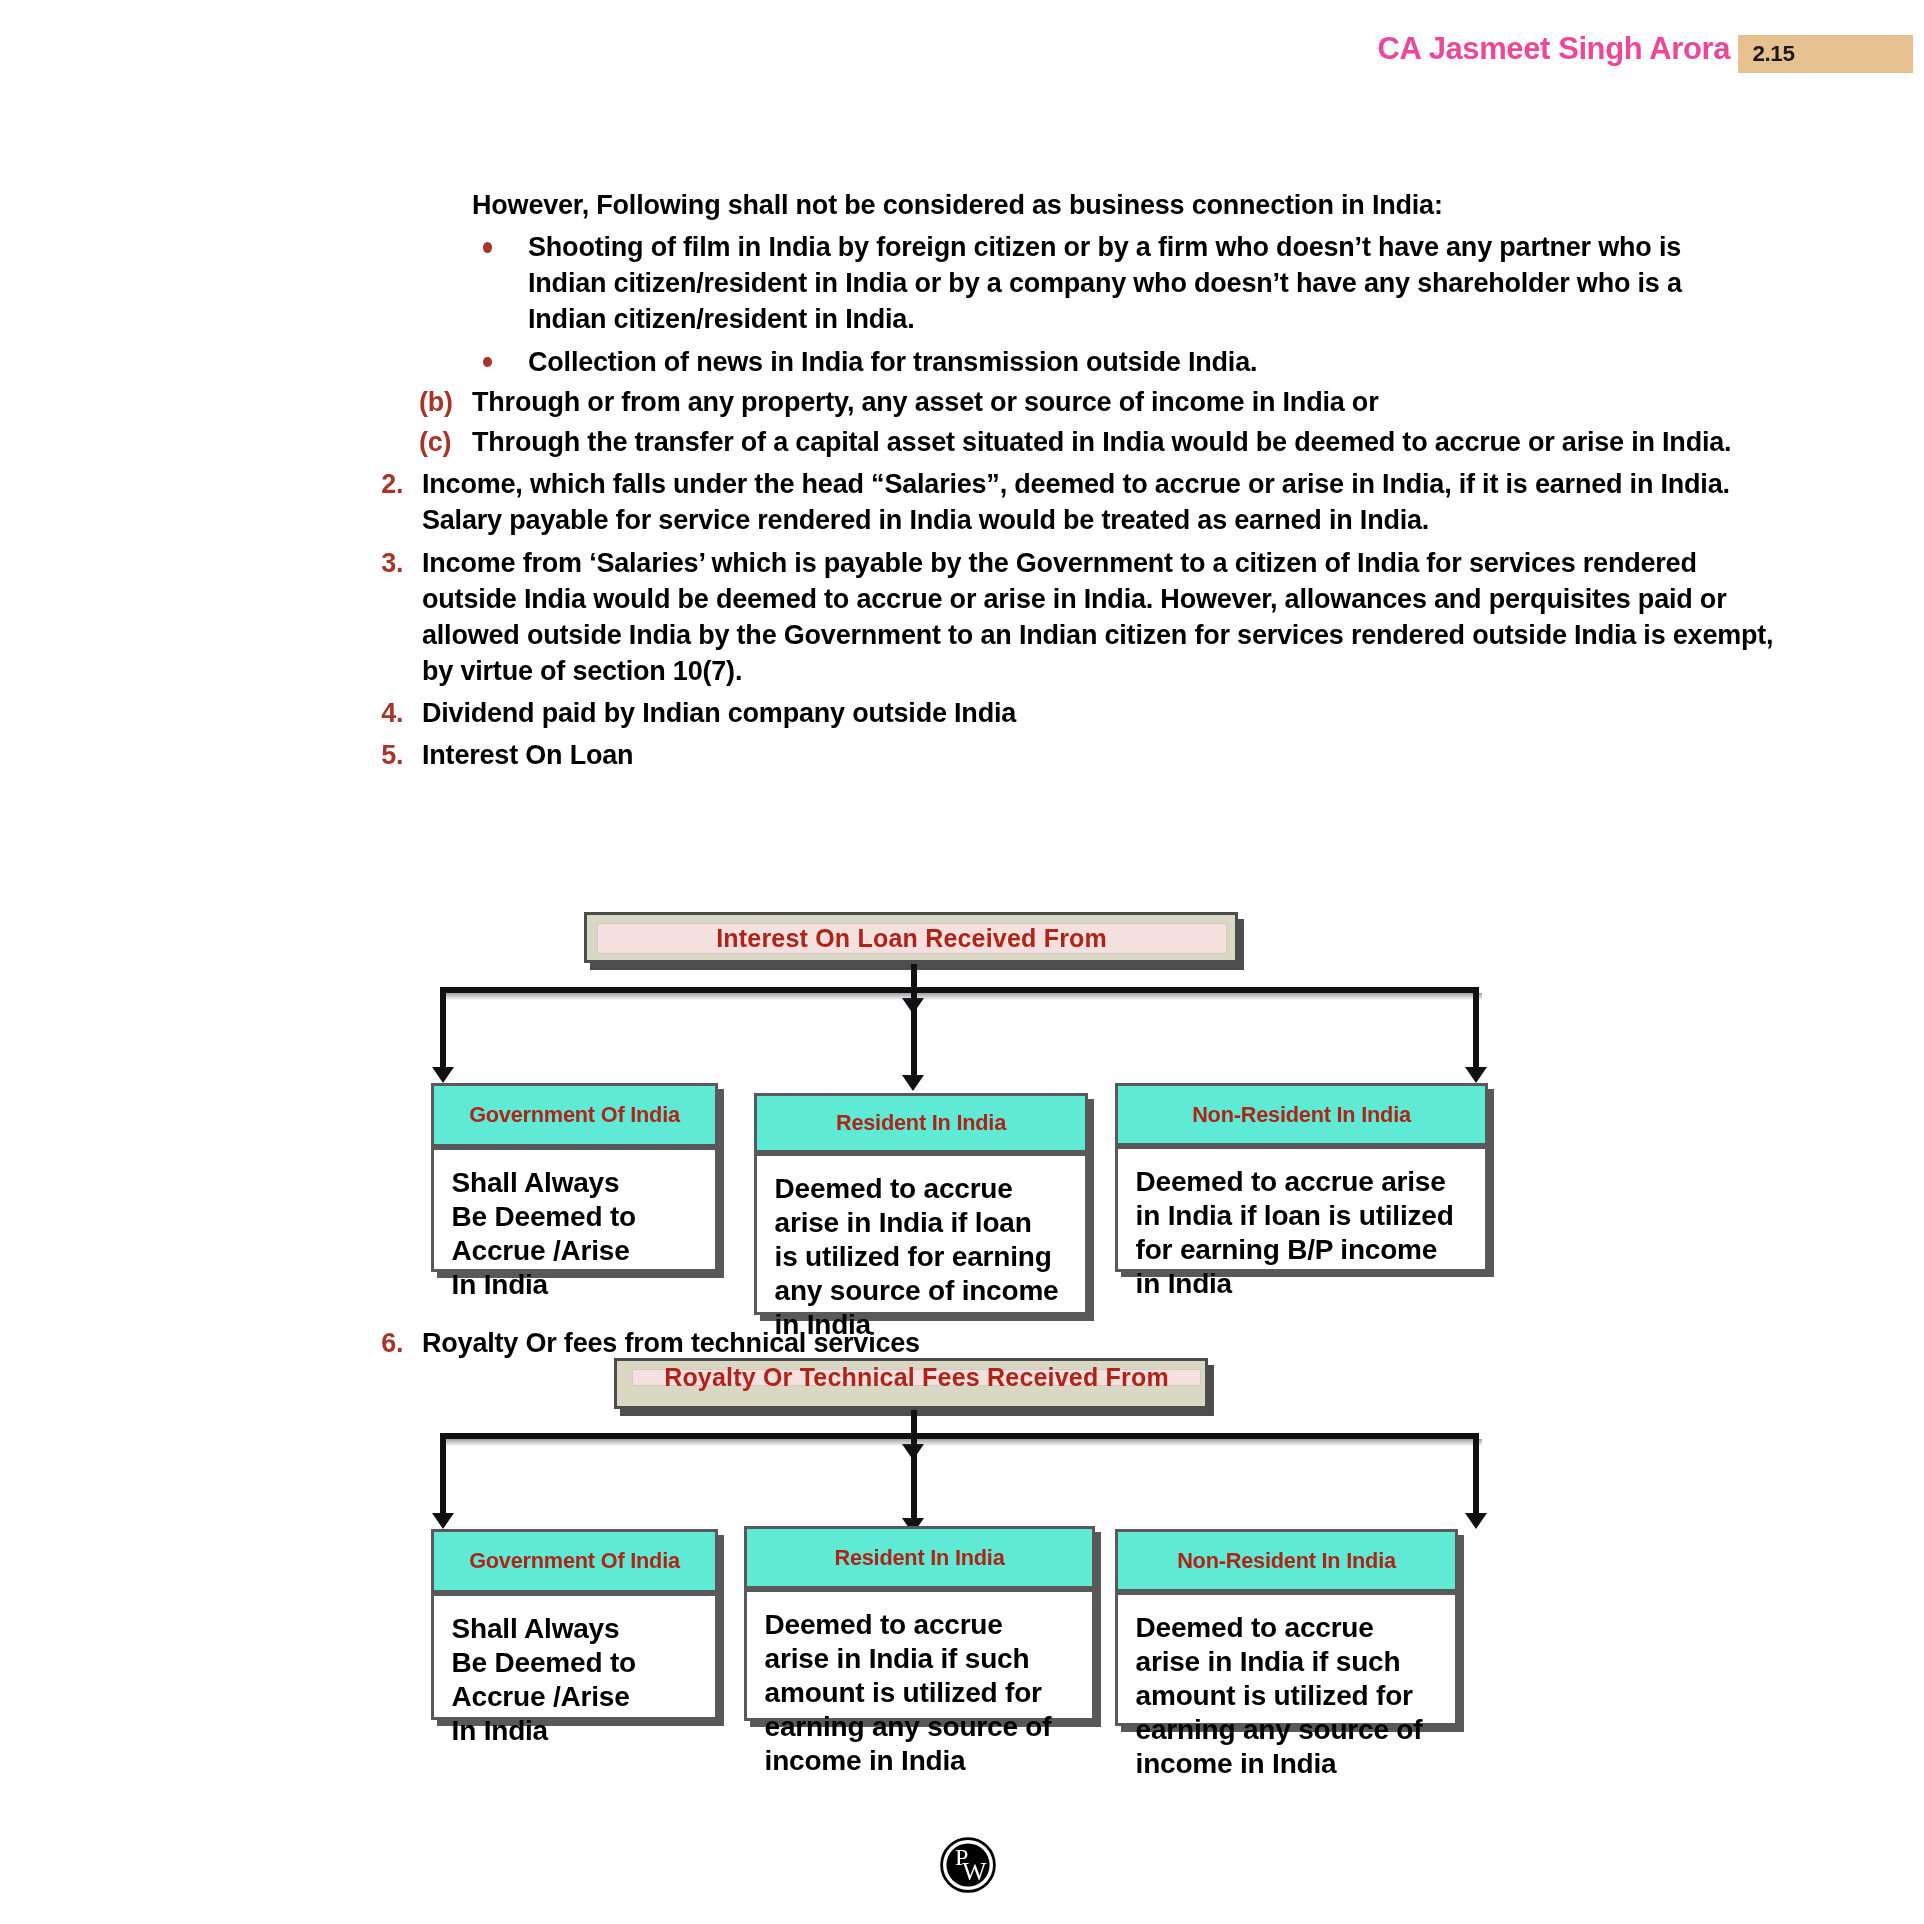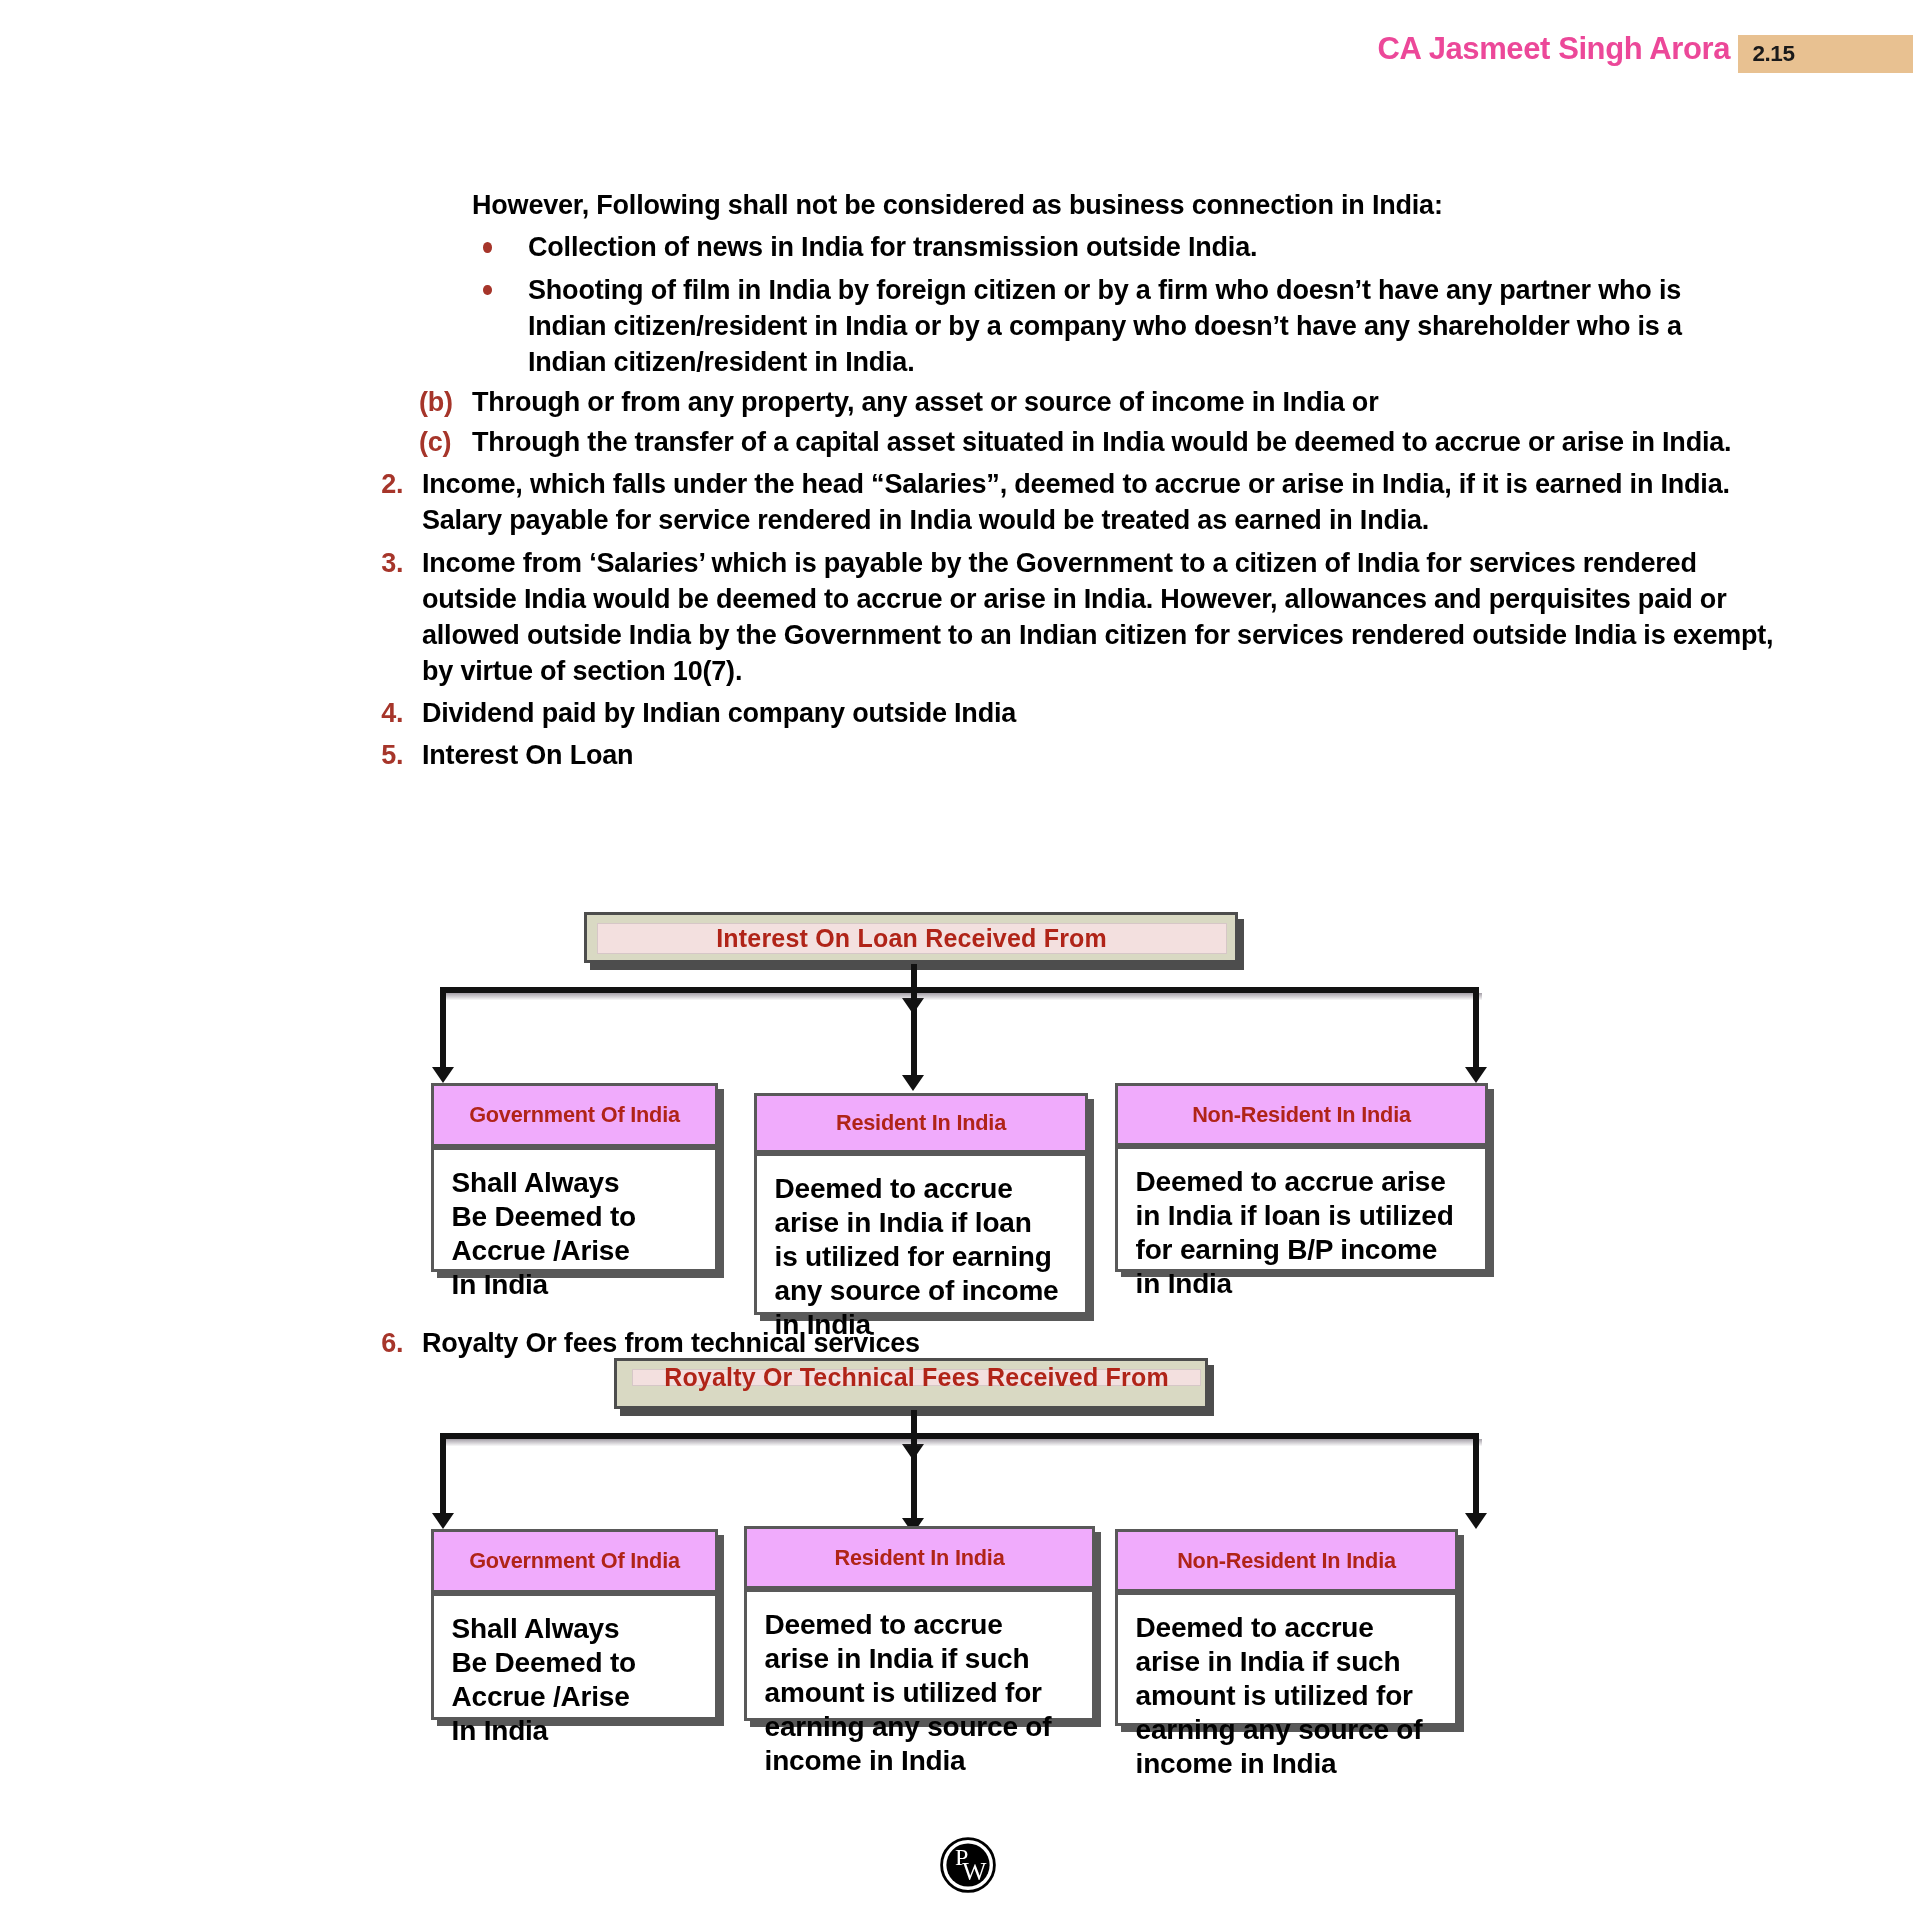--- a/index.html
+++ b/index.html
@@ -183,21 +183,21 @@
     position: absolute;
     left: 5.6px; top: 5.6px;
     width: 100%; height: 100%;
     background: #595959;
   }
   .node-head {
     position: absolute;
     left: 0; top: 0;
     width: 100%;
     box-sizing: border-box;
-    background: #f0abfc;
+    background: #5eead4;
     border: 3.2px solid #595959;
     display: flex;
     align-items: center;
     justify-content: center;
   }
   .node-head-text {
     font-size: 21.7px;
     font-weight: bold;
     color: #b02418;
     white-space: nowrap;
@@ -239,25 +239,25 @@
     <div id="header-page-num">2.15</div>
   </div>
 </div>
 
 <div id="content">
 
   <div class="para lead">However, Following shall not be considered as business connection in India:</div>
 
   <div class="para bullet-row">
     <span class="bullet-dot"></span>
-    <span>Collection of news in India for transmission outside India.</span>
+    <span>Shooting of film in India by foreign citizen or by a firm who doesn’t have any partner who is Indian citizen/resident in India or by a company who doesn’t have any shareholder who is a Indian citizen/resident in India.</span>
   </div>
   <div class="para bullet-row">
     <span class="bullet-dot"></span>
-    <span>Shooting of film in India by foreign citizen or by a firm who doesn’t have any partner who is Indian citizen/resident in India or by a company who doesn’t have any shareholder who is a Indian citizen/resident in India.</span>
+    <span>Collection of news in India for transmission outside India.</span>
   </div>
 
   <div class="para alpha-row">
     <span class="alpha-mark">(b)</span>
     <span>Through or from any property, any asset or source of income in India or</span>
   </div>
   <div class="para alpha-row">
     <span class="alpha-mark">(c)</span>
     <span>Through the transfer of a capital asset situated in India would be deemed to accrue or arise in India.</span>
   </div>

